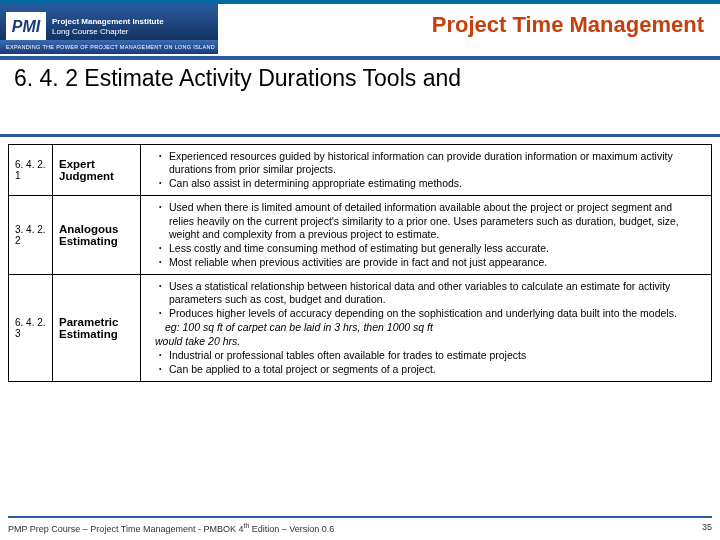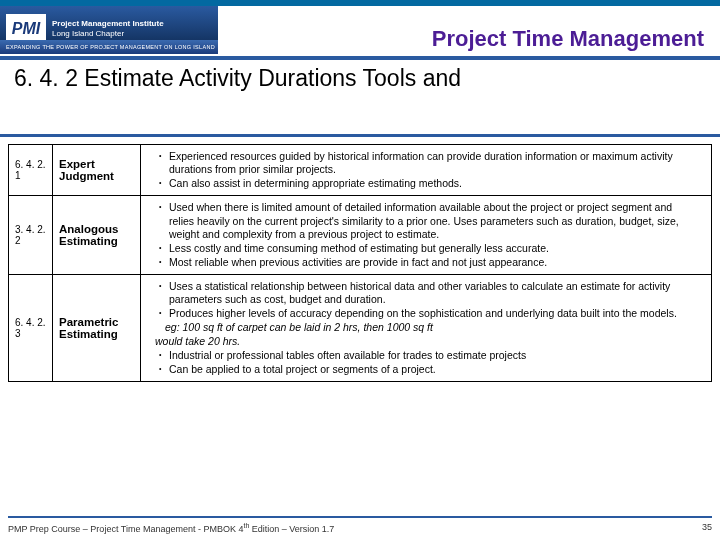--- a/index.html
+++ b/index.html
@@ -1,23 +1,23 @@
 <!DOCTYPE html>
 <html><head>
 <meta charset="utf-8">
 <style>
   * { box-sizing: border-box; margin: 0; padding: 0; }
   body { width: 720px; height: 540px; background: #fff; font-family: Verdana, Arial, sans-serif; position: relative; }
-  .header { display: flex; align-items: flex-end; border-top: 6px solid #0369a1; }
+  .header { display: flex; align-items: flex-start; border-top: 4px solid #0369a1; }
   .logo-block { width: 218px; height: 46px; background: linear-gradient(#2a5aa0, #0d2850); display: flex; align-items: center; padding: 3px 6px; }
   .logo-mark { width: 40px; height: 30px; background: #fff; display: flex; align-items: center; justify-content: center; color: #1a3a7a; font-weight: bold; font-size: 16px; font-style: italic; margin-right: 6px; }
   .logo-text { color: #fff; font-size: 8px; line-height: 1.2; }
   .logo-text .line1 { font-weight: bold; }
   .logo-sub { position: absolute; top: 40px; left: 0; width: 218px; height: 14px; background: linear-gradient(#3a6ab0, #1a3a7a); color: #fff; font-size: 5.5px; letter-spacing: 0.3px; display: flex; align-items: center; padding-left: 6px; }
-  .page-title { flex: 1; text-align: right; font-weight: bold; font-size: 22px; color: #4c1d95; padding-right: 16px; padding-top: 8px; }
+  .page-title { flex: 1; text-align: right; font-weight: bold; font-size: 22px; color: #c2410c; padding-right: 16px; padding-top: 8px; }
   .rule1 { position: absolute; top: 56px; left: 0; right: 0; height: 4px; background: #2a5aa0; }
   .rule2 { position: absolute; top: 134px; left: 0; right: 0; height: 3px; background: #2a5aa0; }
   .section-title { position: absolute; top: 66px; left: 14px; right: 14px; font-size: 23px; font-weight: normal; color: #000; line-height: 1.1; }
   .section-title .indent { margin-left: 76px; }
   .tbl { position: absolute; top: 144px; left: 8px; right: 8px; border-collapse: collapse; width: calc(100% - 16px); }
   .tbl td { border: 1px solid #000; vertical-align: middle; padding: 0 6px; font-size: 11px; }
   .tbl td.num { width: 44px; font-size: 10px; text-align: left; }
   .tbl td.name { width: 88px; font-size: 11.5px; font-weight: bold; }
   .tbl td.desc { font-size: 10.5px; line-height: 1.25; padding: 4px 8px 4px 14px; }
   .desc .row { display: flex; margin: 1px 4px; }
@@ -29,21 +29,21 @@
   .footer sup { font-size: 7px; }
 </style>
 </head>
 <body>
 
 <div class="header">
   <div class="logo-block">
     <div class="logo-mark">PMI</div>
     <div class="logo-text">
       <div class="line1">Project Management Institute</div>
-      <div>Long Island Chapter</div>
+      <div>Long Course Chapter</div>
     </div>
   </div>
   <div class="page-title">Project Time Management</div>
 </div>
 <div class="logo-sub">EXPANDING THE POWER OF PROJECT MANAGEMENT ON LONG ISLAND</div>
 <div class="rule1"></div>
 
 <div class="section-title">
   <span>6. 4. 2</span>
   <span>Estimate Activity Durations Tools and</span><br>
@@ -89,33 +89,33 @@
     <td class="name">Parametric Estimating</td>
     <td class="desc">
       <div class="row">
             <span class="dot">•</span>
             <span class="txt">Uses a statistical relationship between historical data and other variables to calculate an estimate for activity parameters such as cost, budget and duration.</span>
           </div>
       <div class="row">
             <span class="dot">•</span>
             <span class="txt">Produces higher levels of accuracy depending on the sophistication and underlying data built into the models.</span>
           </div>
-      <div class="eg">eg:  100 sq ft of carpet can be laid in 2 hrs, then 1000 sq ft</div>
+      <div class="eg">eg:  100 sq ft of carpet can be laid in 3 hrs, then 1000 sq ft</div>
       <div class="egline">would take 20 hrs.</div>
       <div class="row">
             <span class="dot">•</span>
             <span class="txt">Industrial or professional tables often available for trades to estimate projects</span>
           </div>
       <div class="row">
             <span class="dot">•</span>
             <span class="txt">Can be applied to a total project or segments of a project.</span>
           </div>
     </td>
   </tr>
 </tbody>
   </table>
 
 <div class="footer">
   <div>
-    <span>PMP Prep Course – Project Time Management - PMBOK 4</span><sup>th</sup><span> Edition – Version 1.7</span>
+    <span>PMP Prep Course – Project Time Management - PMBOK 4</span><sup>th</sup><span> Edition – Version 0.6</span>
   </div>
   <div>35</div>
 </div>
 
 </body></html>

